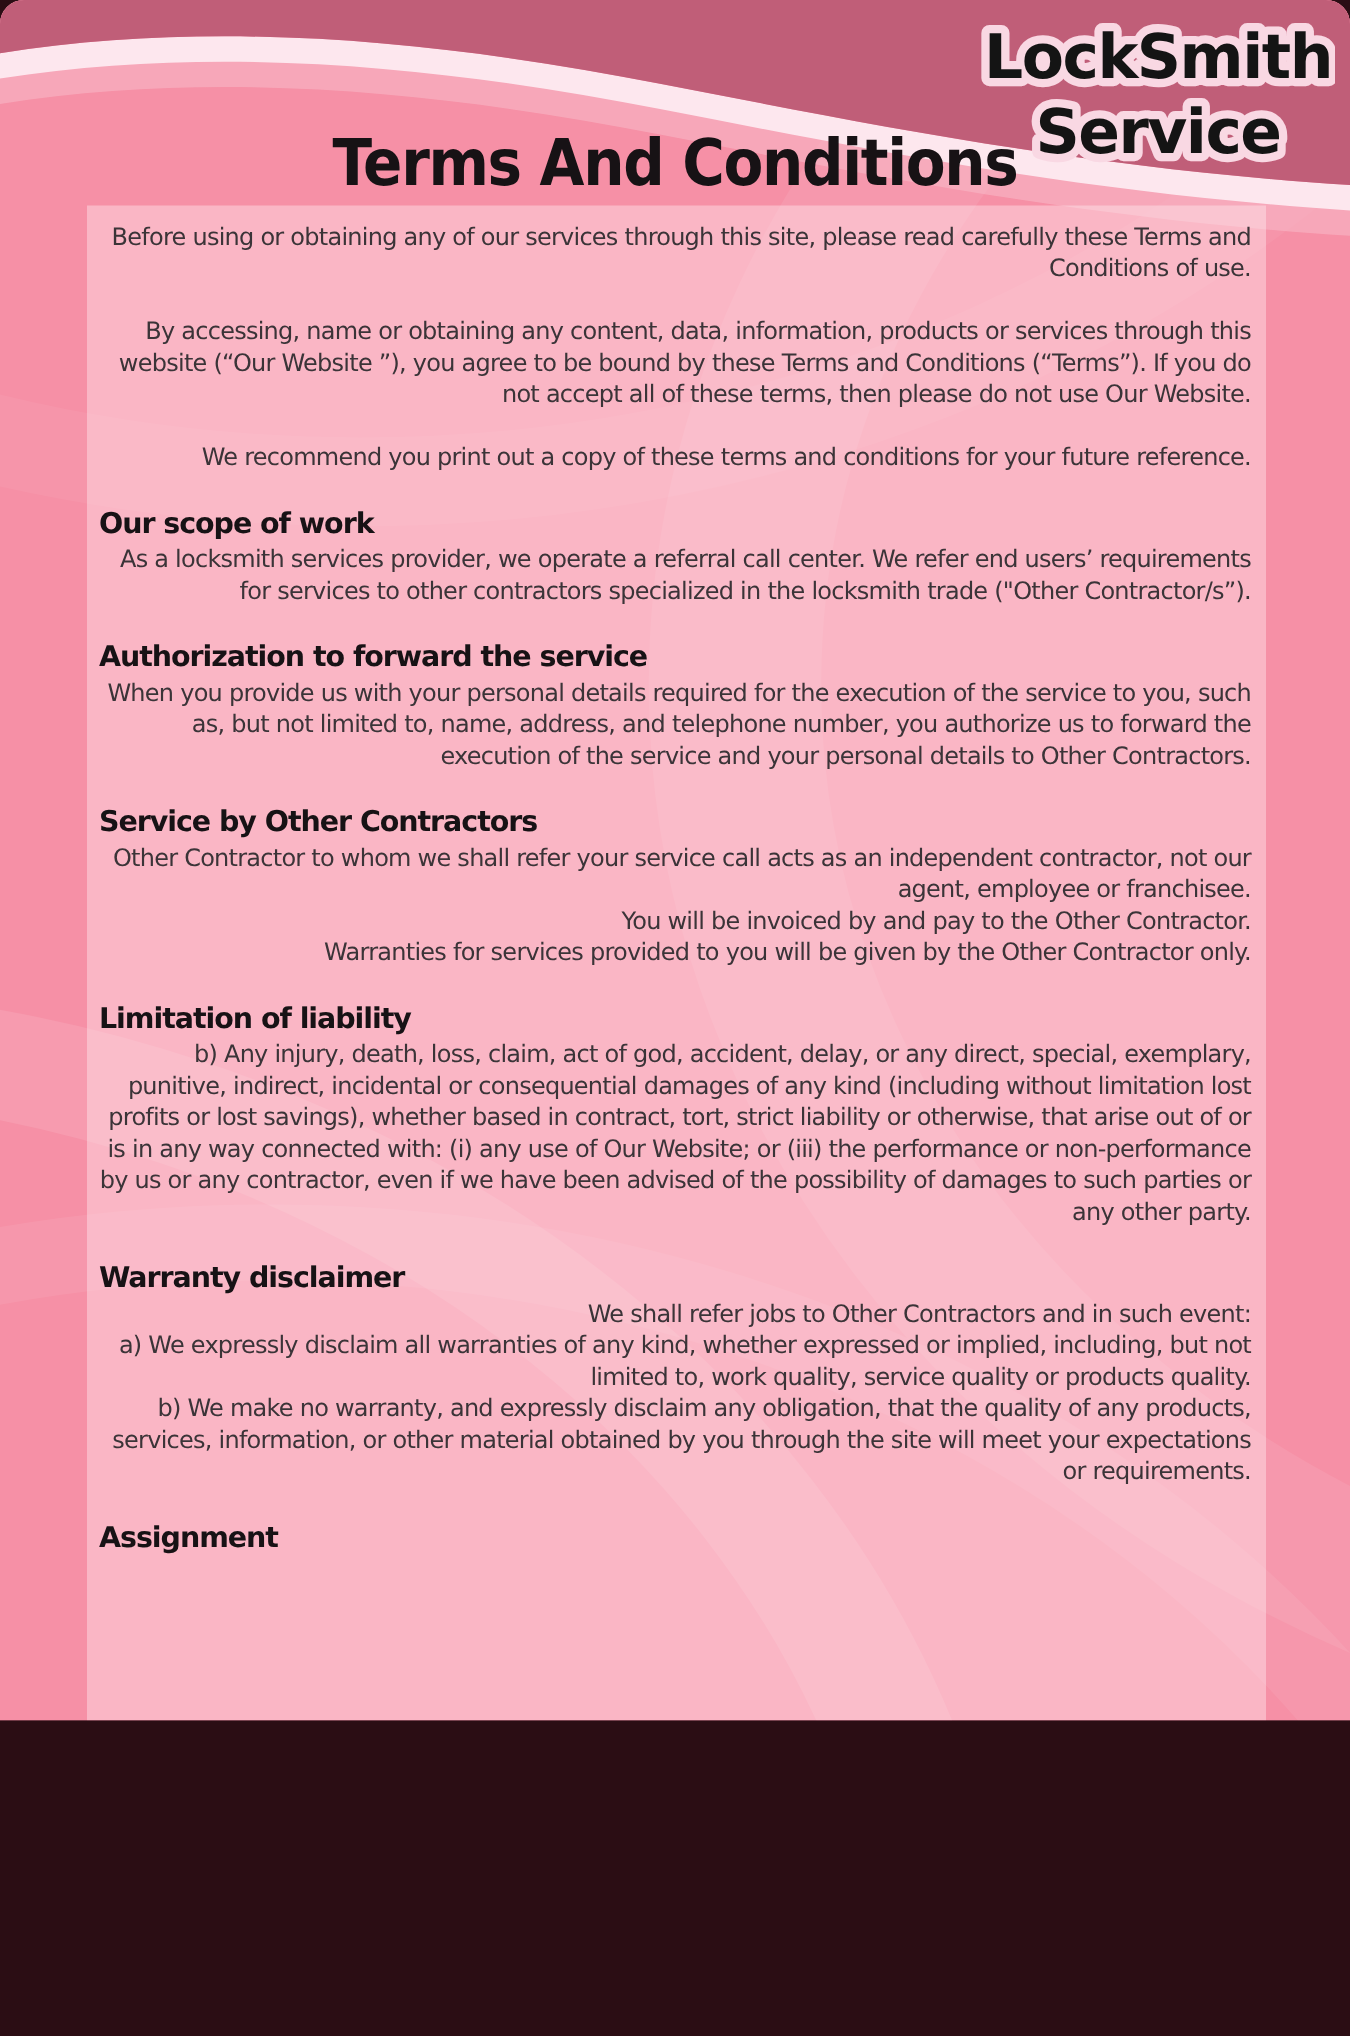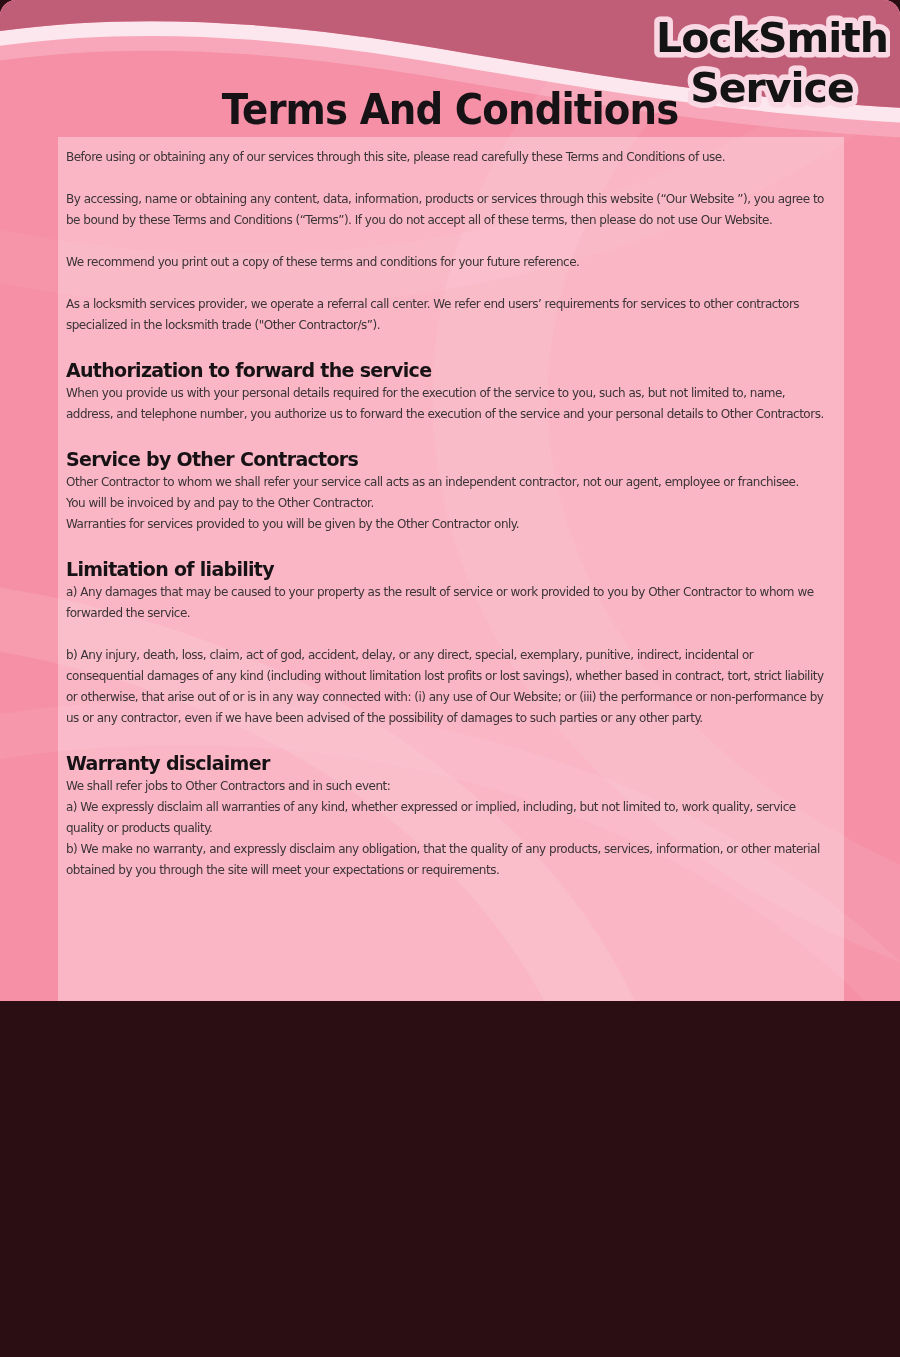--- a/index.html
+++ b/index.html
@@ -17,21 +17,21 @@
   *{box-sizing:border-box;}
   html,body{margin:0;padding:0;}
   body{
     width:900px;
     background:var(--frame-dark);
     font-family:"DejaVu Sans","Liberation Sans",sans-serif;
   }
   .page{
     position:relative;
     width:900px;
-    height:1001px;
+    height:1147px;
     overflow:hidden;
     border-radius:16px 16px 0 0;
     background:var(--bg-base);
   }
   .bg{
     position:absolute;
     inset:0;
     width:100%;
     height:100%;
     display:block;
@@ -83,25 +83,26 @@
   .section .heading{
     margin:3px 0 0 0;
     font-size:19px;
     line-height:26px;
     font-weight:bold;
     letter-spacing:-0.7px;
     color:var(--title-ink);
   }
   .para{
     margin:0 0 21px 0;
-    font-size:12px;
+    font-size:16px;
     line-height:21px;
     letter-spacing:-0.5px;
     color:var(--text-ink);
     white-space:pre-wrap;
+    text-align:right;
   }
 </style>
 </head>
 <body>
 
 <div class="page">
 
   <svg class="bg" viewBox="0 0 900 1357" preserveAspectRatio="none" aria-hidden="true">
     <rect x="0" y="0" width="900" height="1357" style="fill:var(--bg-base)"></rect>
     <circle cx="-180" cy="1640" r="820" fill="none" stroke="#FFFFFF" stroke-opacity="0.10" stroke-width="85"></circle>
@@ -122,45 +123,46 @@
 
   <main class="panel">
     <section class="section">
 
     <p class="para">Before using or obtaining any of our services through this site, please read carefully these Terms and Conditions of use.</p>
         <p class="para">By accessing, name or obtaining any content, data, information, products or services through this website (“Our Website ”), you agree to be bound by these Terms and Conditions (“Terms”). If you do not accept all of these terms, then please do not use Our Website.</p>
         <p class="para">We recommend you print out a copy of these terms and conditions for your future reference.</p>
       </section>
 
     <section class="section">
+      <h2 class="heading">Our scope of work</h2>
     <p class="para">As a locksmith services provider, we operate a referral call center. We refer end users’ requirements for services to other contractors specialized in the locksmith trade ("Other Contractor/s”).</p>
       </section>
 
     <section class="section">
       <h2 class="heading">Authorization to forward the service</h2>
     <p class="para">When you provide us with your personal details required for the execution of the service to you, such as, but not limited to, name, address, and telephone number, you authorize us to forward the execution of the service and your personal details to Other Contractors.</p>
       </section>
 
     <section class="section">
       <h2 class="heading">Service by Other Contractors</h2>
     <p class="para">Other Contractor to whom we shall refer your service call acts as an independent contractor, not our agent, employee or franchisee.
 You will be invoiced by and pay to the Other Contractor.
 Warranties for services provided to you will be given by the Other Contractor only.</p>
       </section>
 
     <section class="section">
       <h2 class="heading">Limitation of liability</h2>
-        <p class="para">a) Any damages that may be caused to your property as the result of service or work provided to you by Other Contractor to whom we forwarded the service.</p>
         <p class="para">b) Any injury, death, loss, claim, act of god, accident, delay, or any direct, special, exemplary, punitive, indirect, incidental or consequential damages of any kind (including without limitation lost profits or lost savings), whether based in contract, tort, strict liability or otherwise, that arise out of or is in any way connected with: (i) any use of Our Website; or (iii) the performance or non-performance by us or any contractor, even if we have been advised of the possibility of damages to such parties or any other party.</p>
       </section>
 
     <section class="section">
       <h2 class="heading">Warranty disclaimer</h2>
     <p class="para">We shall refer jobs to Other Contractors and in such event:
 a) We expressly disclaim all warranties of any kind, whether expressed or implied, including, but not limited to, work quality, service quality or products quality.
 b) We make no warranty, and expressly disclaim any obligation, that the quality of any products, services, information, or other material obtained by you through the site will meet your expectations or requirements.</p>
       </section>
 
     <section class="section">
+      <h2 class="heading">Assignment</h2>
       </section>
   </main>
 
 </div>
 
 </body></html>

